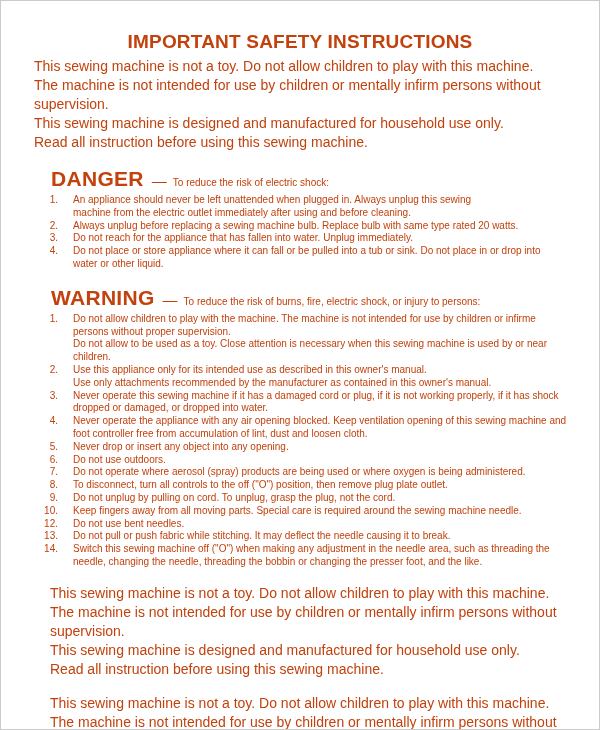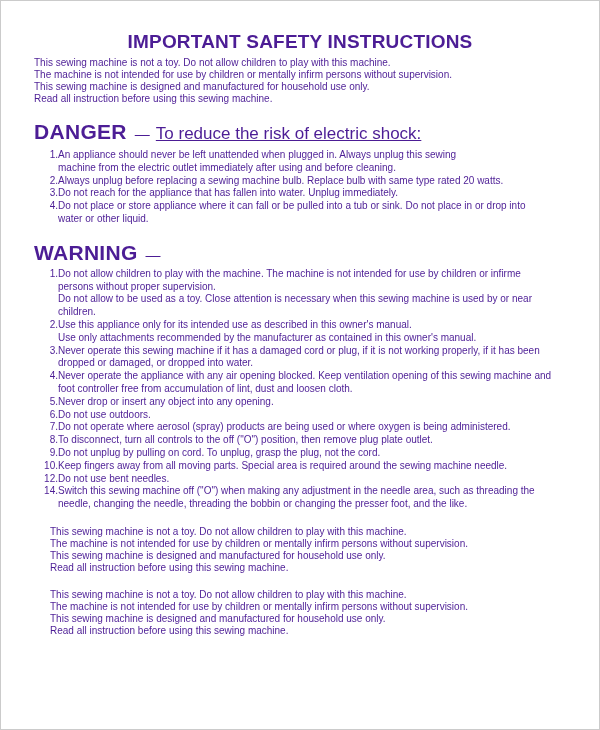--- a/index.html
+++ b/index.html
@@ -9,74 +9,73 @@
   }
   .page {
     position: relative;
     width: 600px;
     height: 730px;
     box-sizing: border-box;
     background: #ffffff;
     border: 1px solid #cbcbcb;
     overflow: hidden;
     font-family: "Liberation Sans", sans-serif;
-    color: #4c1d95;
+    color: #c2410c;
   }
   .title {
     margin: 30px 10px 4px 10px;
     text-align: center;
     font-size: 19px;
     line-height: 22px;
     font-weight: bold;
     letter-spacing: 0.2px;
   }
   .para {
-    font-size: 10px;
-    line-height: 12px;
+    font-size: 14px;
+    line-height: 19px;
     white-space: pre-line;
   }
   .intro {
     margin: 4px 20px 0 33px;
   }
   .section-heading {
     display: flex;
     align-items: baseline;
-    margin: 16px 20px 5px 33px;
+    margin: 16px 20px 5px 50px;
   }
   .heading-big {
     font-size: 21px;
     line-height: 21px;
     font-weight: bold;
     letter-spacing: 0.3px;
   }
   .heading-dash {
     font-size: 15px;
     margin: 0 6px 0 8px;
     font-weight: normal;
   }
   .heading-tagline {
-    font-size: 17px;
-    text-decoration: underline;
+    font-size: 10px;
   }
   .list {
     margin: 0 18px 0 31px;
   }
   .item {
     display: flex;
     font-size: 10px;
     line-height: 12.8px;
   }
   .item .num {
     flex: none;
     width: 26px;
     text-align: right;
   }
   .item .txt {
     flex: 1;
-    margin-left: 0;
+    margin-left: 15px;
     white-space: pre-line;
   }
   .closing {
     margin: 15px 20px 0 49px;
   }
 </style>
 </head>
 <body>
 
 <div class="page">
@@ -113,37 +112,38 @@
         <span class="txt">Do not place or store appliance where it can fall or be pulled into a tub or sink. Do not place in or drop into
 water or other liquid.</span>
       </div>
     </div>
   </section>
 
   <section>
     <div class="section-heading">
       <span class="heading-big">WARNING</span>
       <span class="heading-dash">—</span>
+      <span class="heading-tagline">To reduce the risk of burns, fire, electric shock, or injury to persons:</span>
     </div>
     <div class="list">
       <div class="item">
         <span class="num">1.</span>
         <span class="txt">Do not allow children to play with the machine. The machine is not intended for use by children or infirme
 persons without proper supervision.
 Do not allow to be used as a toy. Close attention is necessary when this sewing machine is used by or near
 children.</span>
       </div>
       <div class="item">
         <span class="num">2.</span>
         <span class="txt">Use this appliance only for its intended use as described in this owner's manual.
 Use only attachments recommended by the manufacturer as contained in this owner's manual.</span>
       </div>
       <div class="item">
         <span class="num">3.</span>
-        <span class="txt">Never operate this sewing machine if it has a damaged cord or plug, if it is not working properly, if it has been
+        <span class="txt">Never operate this sewing machine if it has a damaged cord or plug, if it is not working properly, if it has shock
 dropped or damaged, or dropped into water.</span>
       </div>
       <div class="item">
         <span class="num">4.</span>
         <span class="txt">Never operate the appliance with any air opening blocked. Keep ventilation opening of this sewing machine and
 foot controller free from accumulation of lint, dust and loosen cloth.</span>
       </div>
       <div class="item">
         <span class="num">5.</span>
         <span class="txt">Never drop or insert any object into any opening.</span>
@@ -159,25 +159,29 @@
       <div class="item">
         <span class="num">8.</span>
         <span class="txt">To disconnect, turn all controls to the off ("O") position, then remove plug plate outlet.</span>
       </div>
       <div class="item">
         <span class="num">9.</span>
         <span class="txt">Do not unplug by pulling on cord. To unplug, grasp the plug, not the cord.</span>
       </div>
       <div class="item">
         <span class="num">10.</span>
-        <span class="txt">Keep fingers away from all moving parts. Special area is required around the sewing machine needle.</span>
+        <span class="txt">Keep fingers away from all moving parts. Special care is required around the sewing machine needle.</span>
       </div>
       <div class="item">
         <span class="num">12.</span>
         <span class="txt">Do not use bent needles.</span>
+      </div>
+      <div class="item">
+        <span class="num">13.</span>
+        <span class="txt">Do not pull or push fabric while stitching. It may deflect the needle causing it to break.</span>
       </div>
       <div class="item">
         <span class="num">14.</span>
         <span class="txt">Switch this sewing machine off ("O") when making any adjustment in the needle area, such as threading the
 needle, changing the needle, threading the bobbin or changing the presser foot, and the like.</span>
       </div>
     </div>
   </section>
 
   <p class="para closing">This sewing machine is not a toy. Do not allow children to play with this machine.

